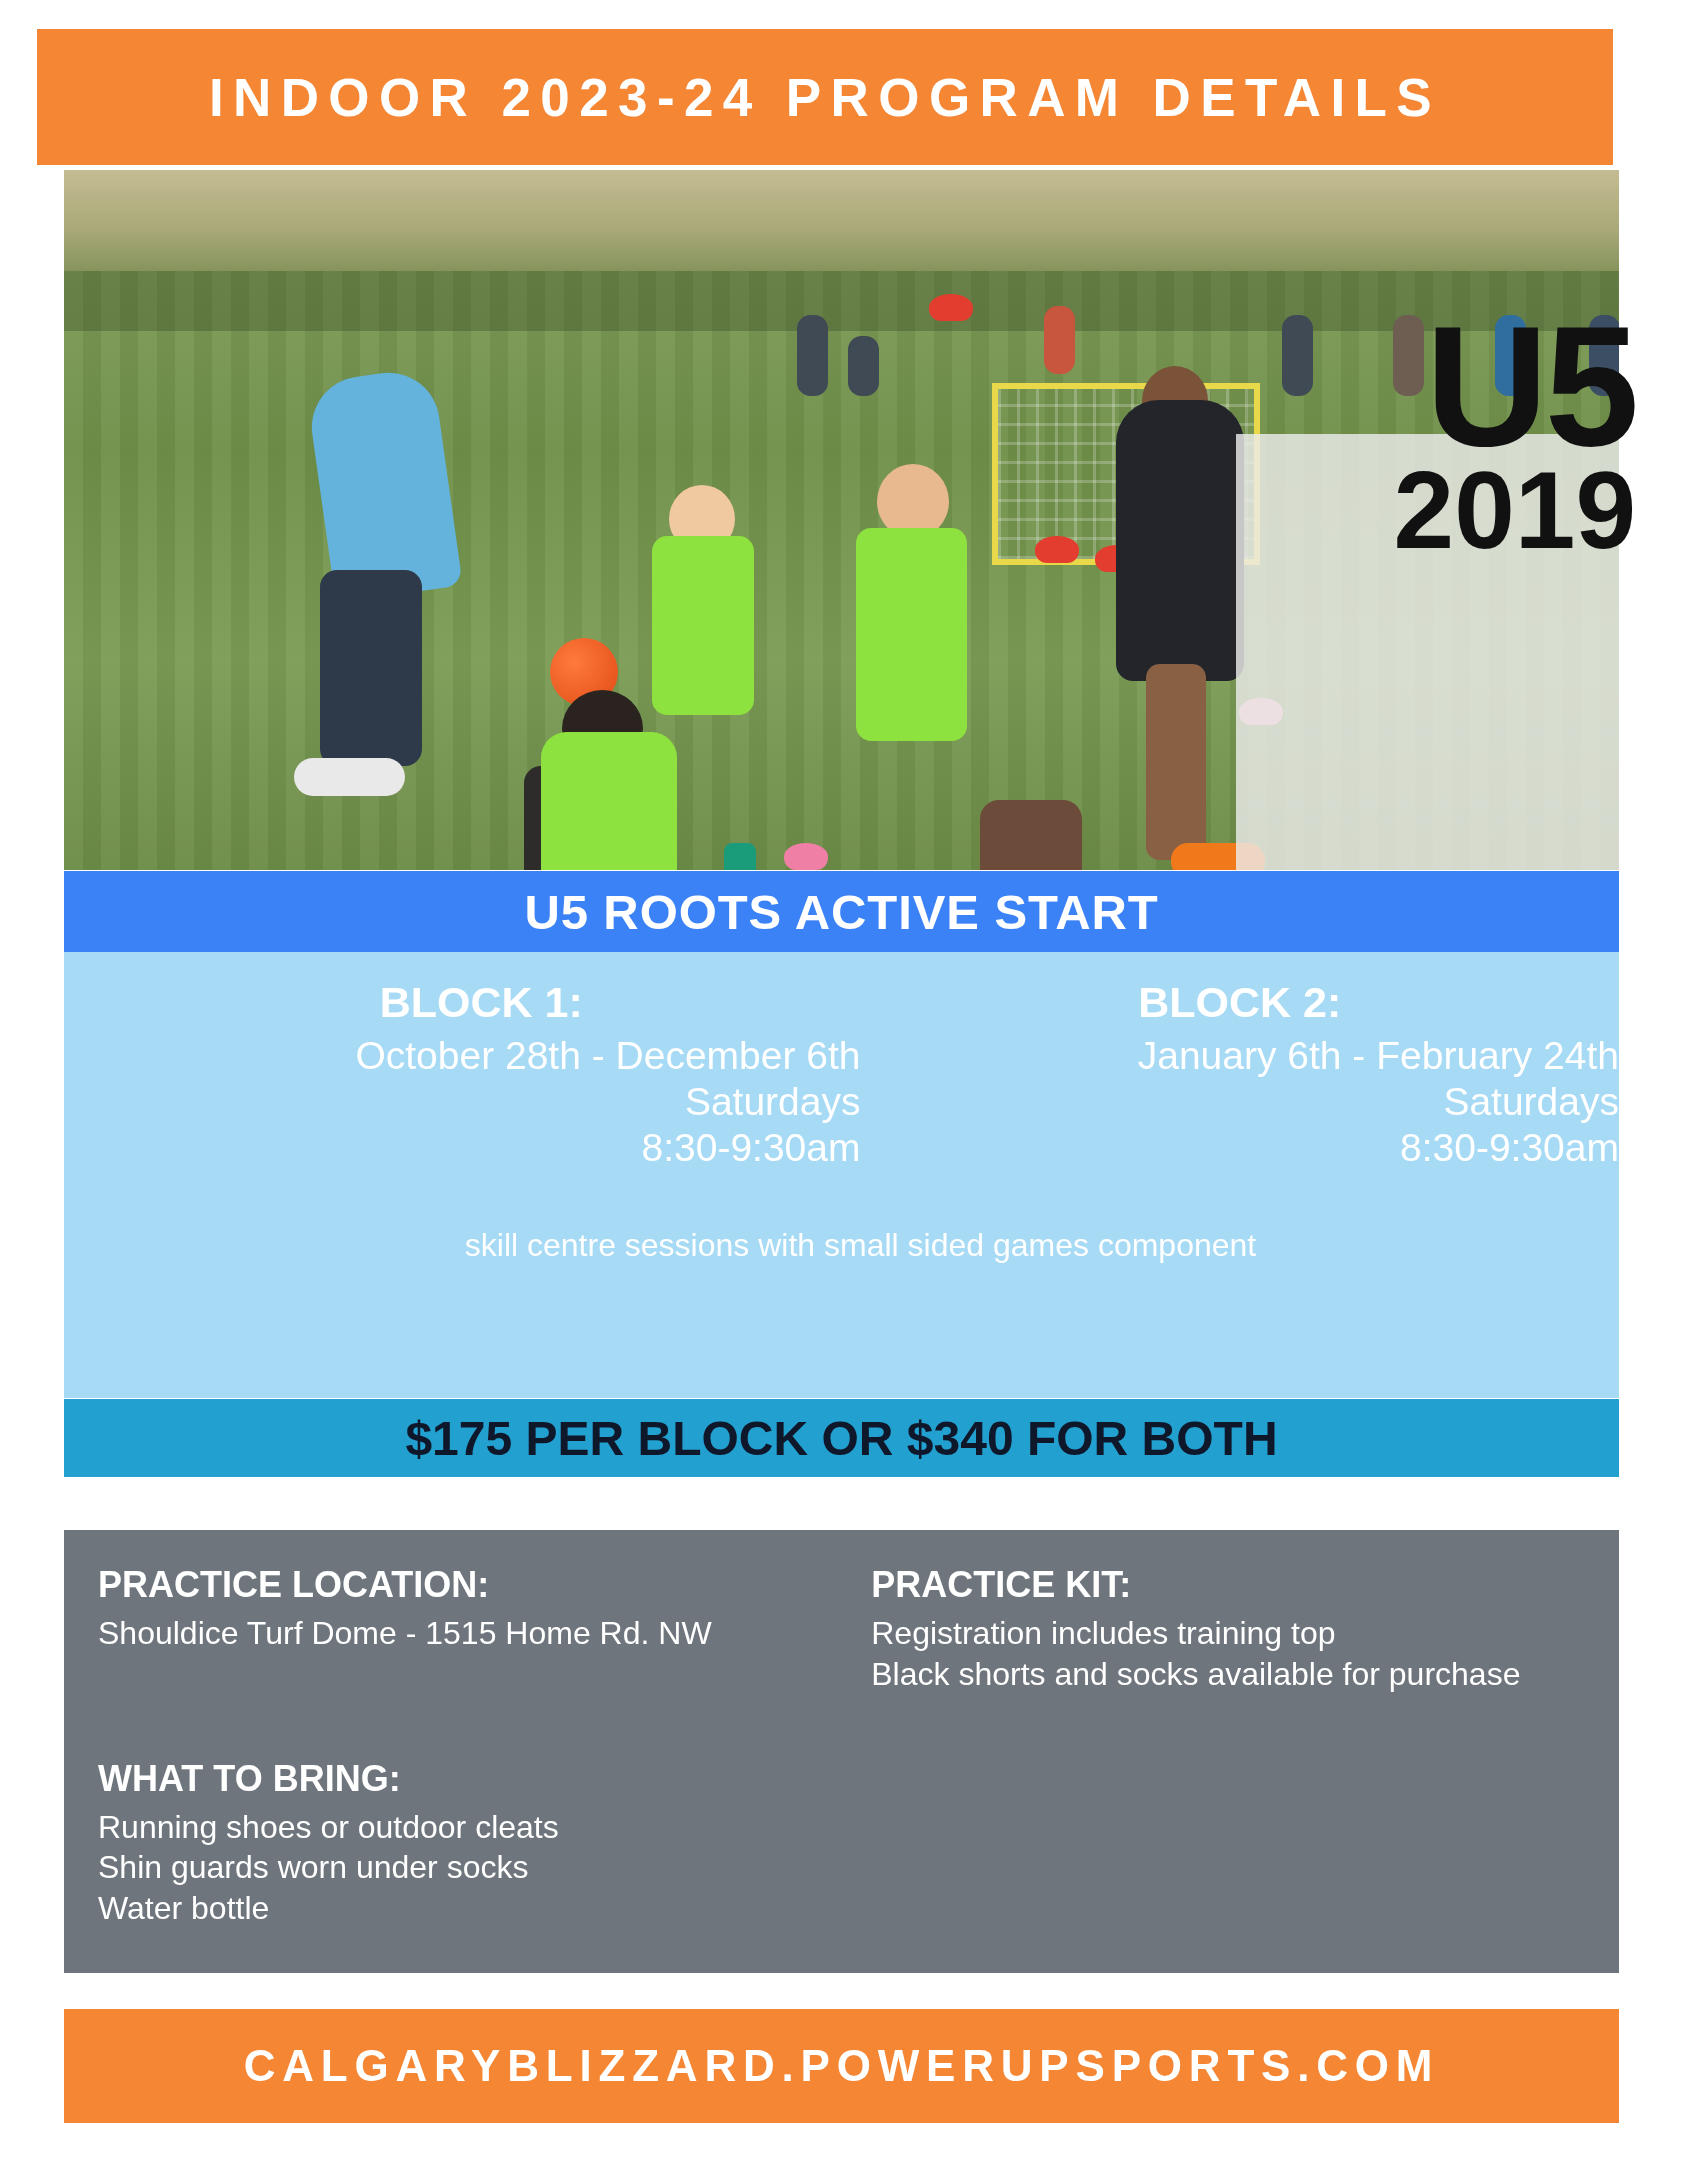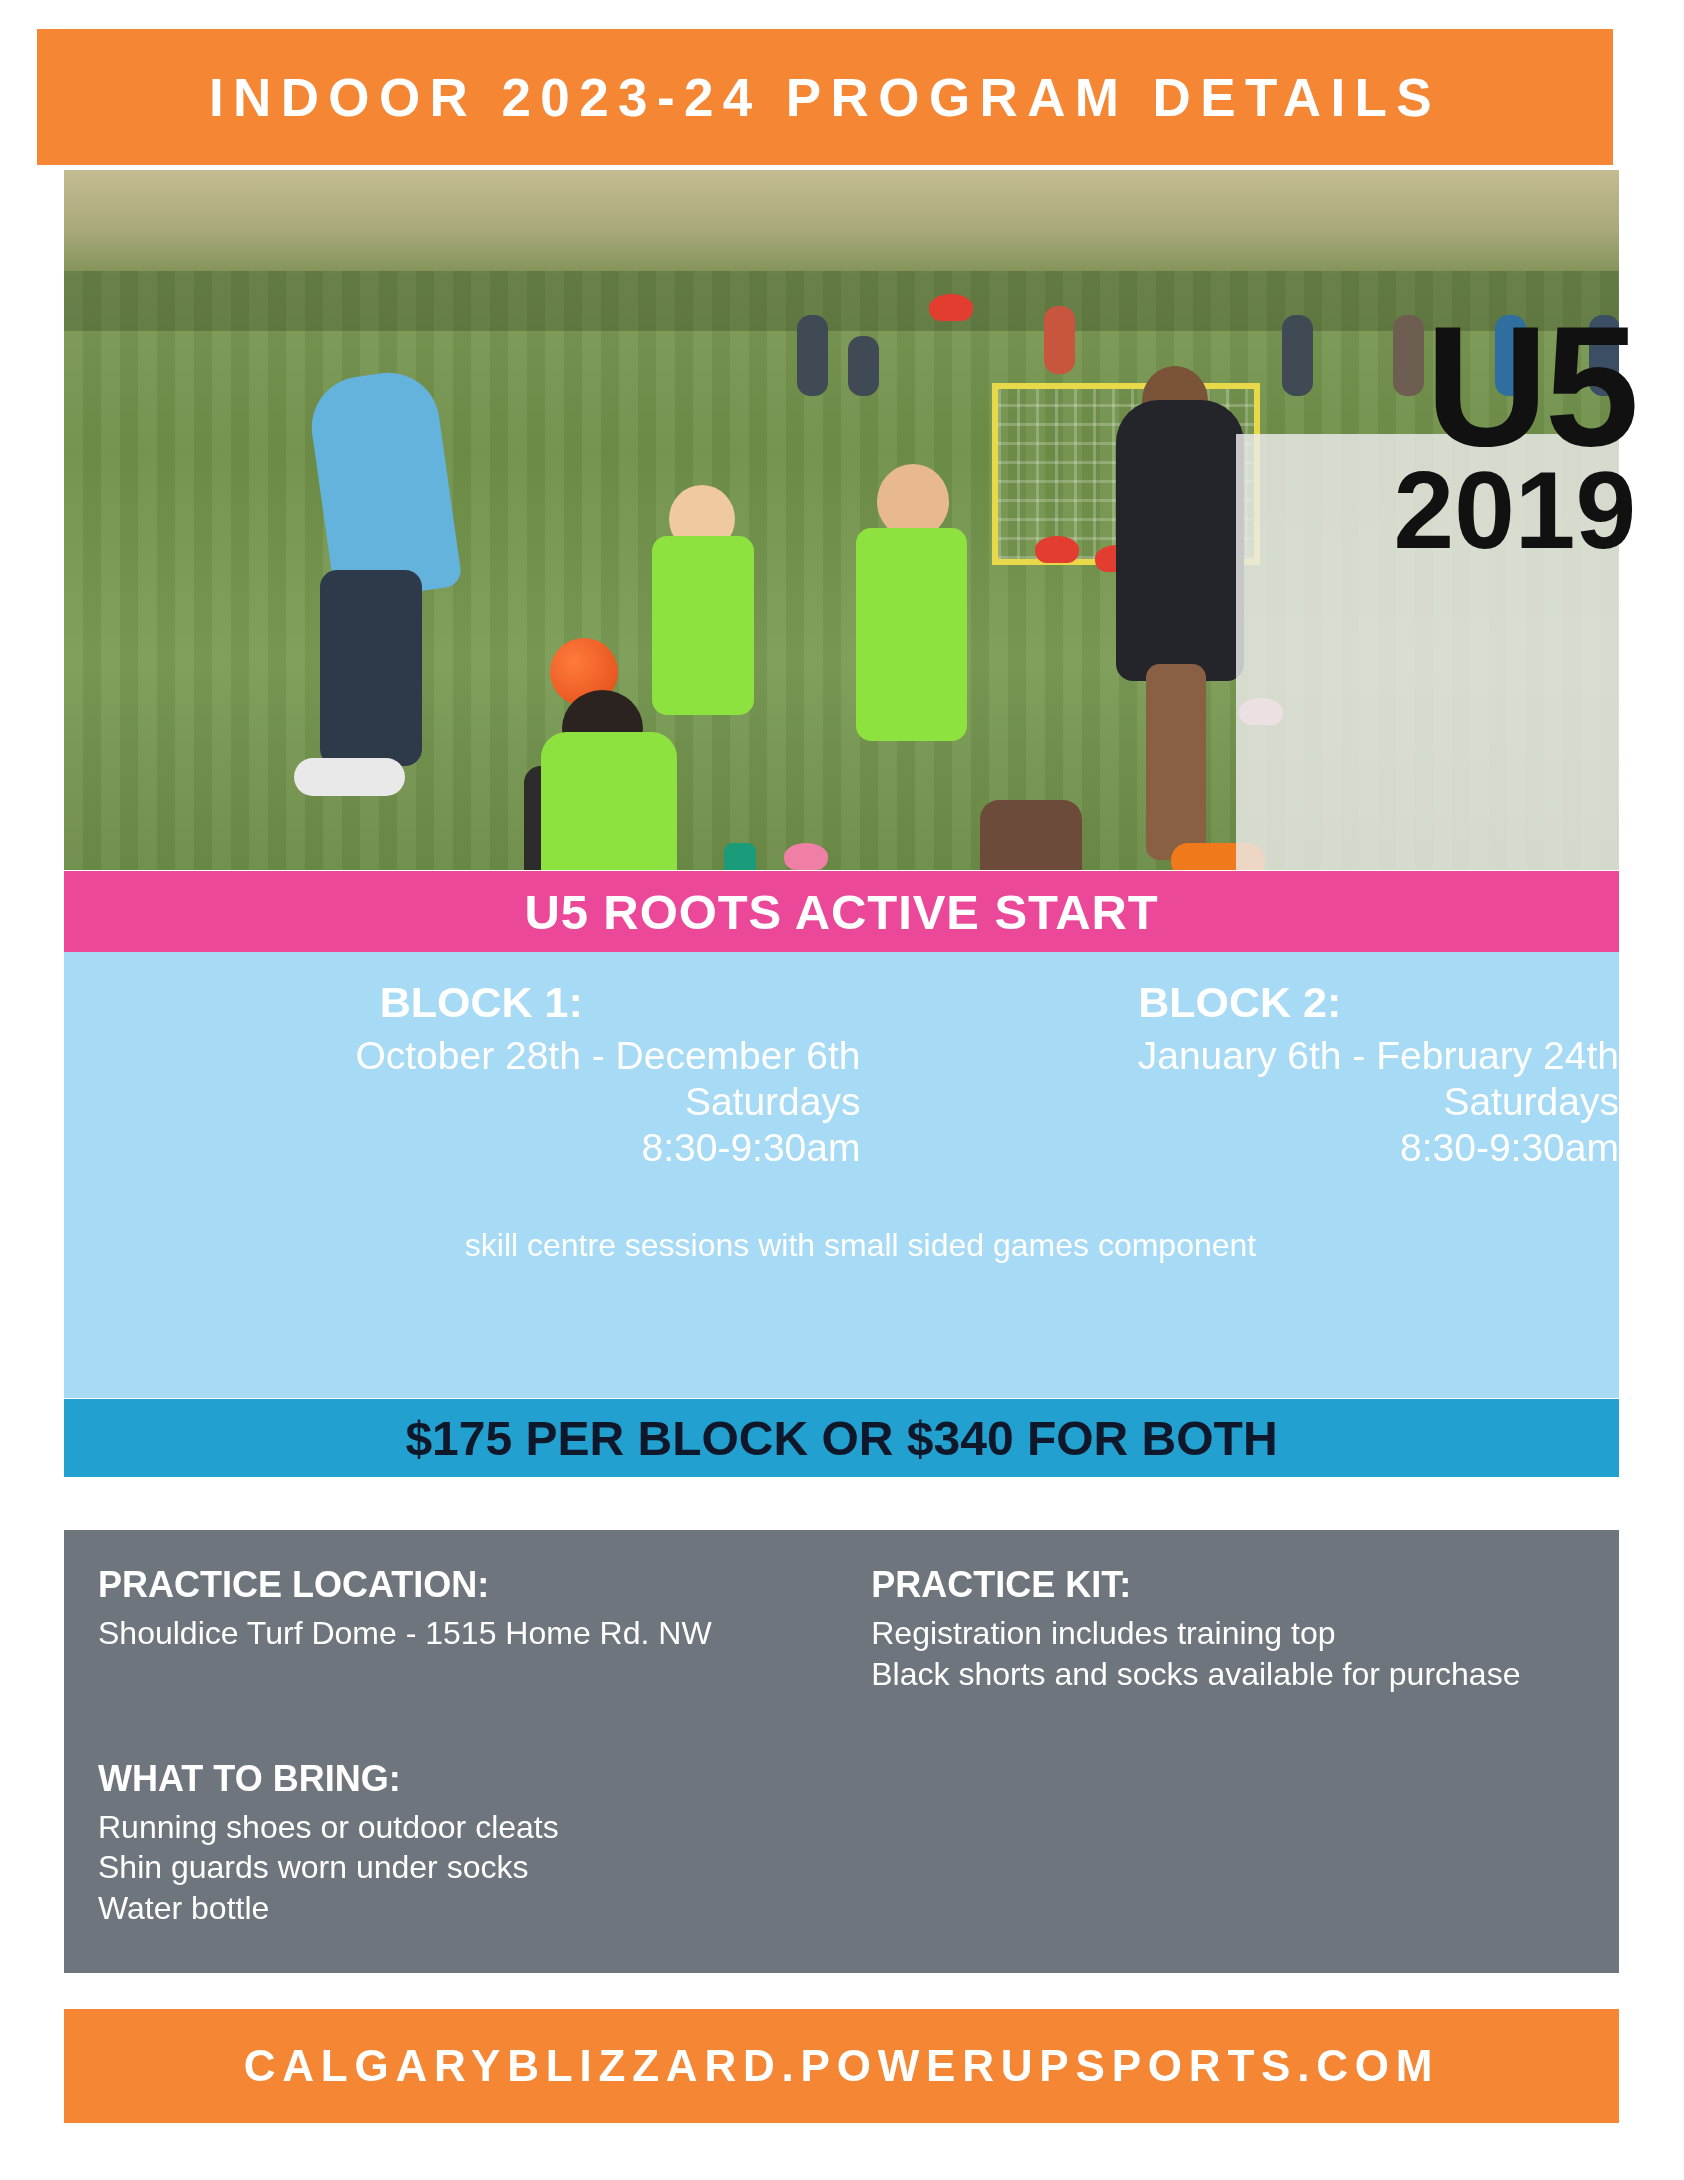--- a/index.html
+++ b/index.html
@@ -125,21 +125,21 @@
     margin-top: 5.1px;
   }
 
   
   .program-bar {
     position: absolute;
     left: 64px;
     top: 871px;
     width: 1555px;
     height: 82px;
-    background: #ec4899;
+    background: #3b82f6;
     display: flex;
     align-items: center;
     justify-content: center;
   }
   .program-bar-text {
     color: #ffffff;
     font-size: 49px;
     font-weight: bold;
     letter-spacing: 0.9px;
   }

